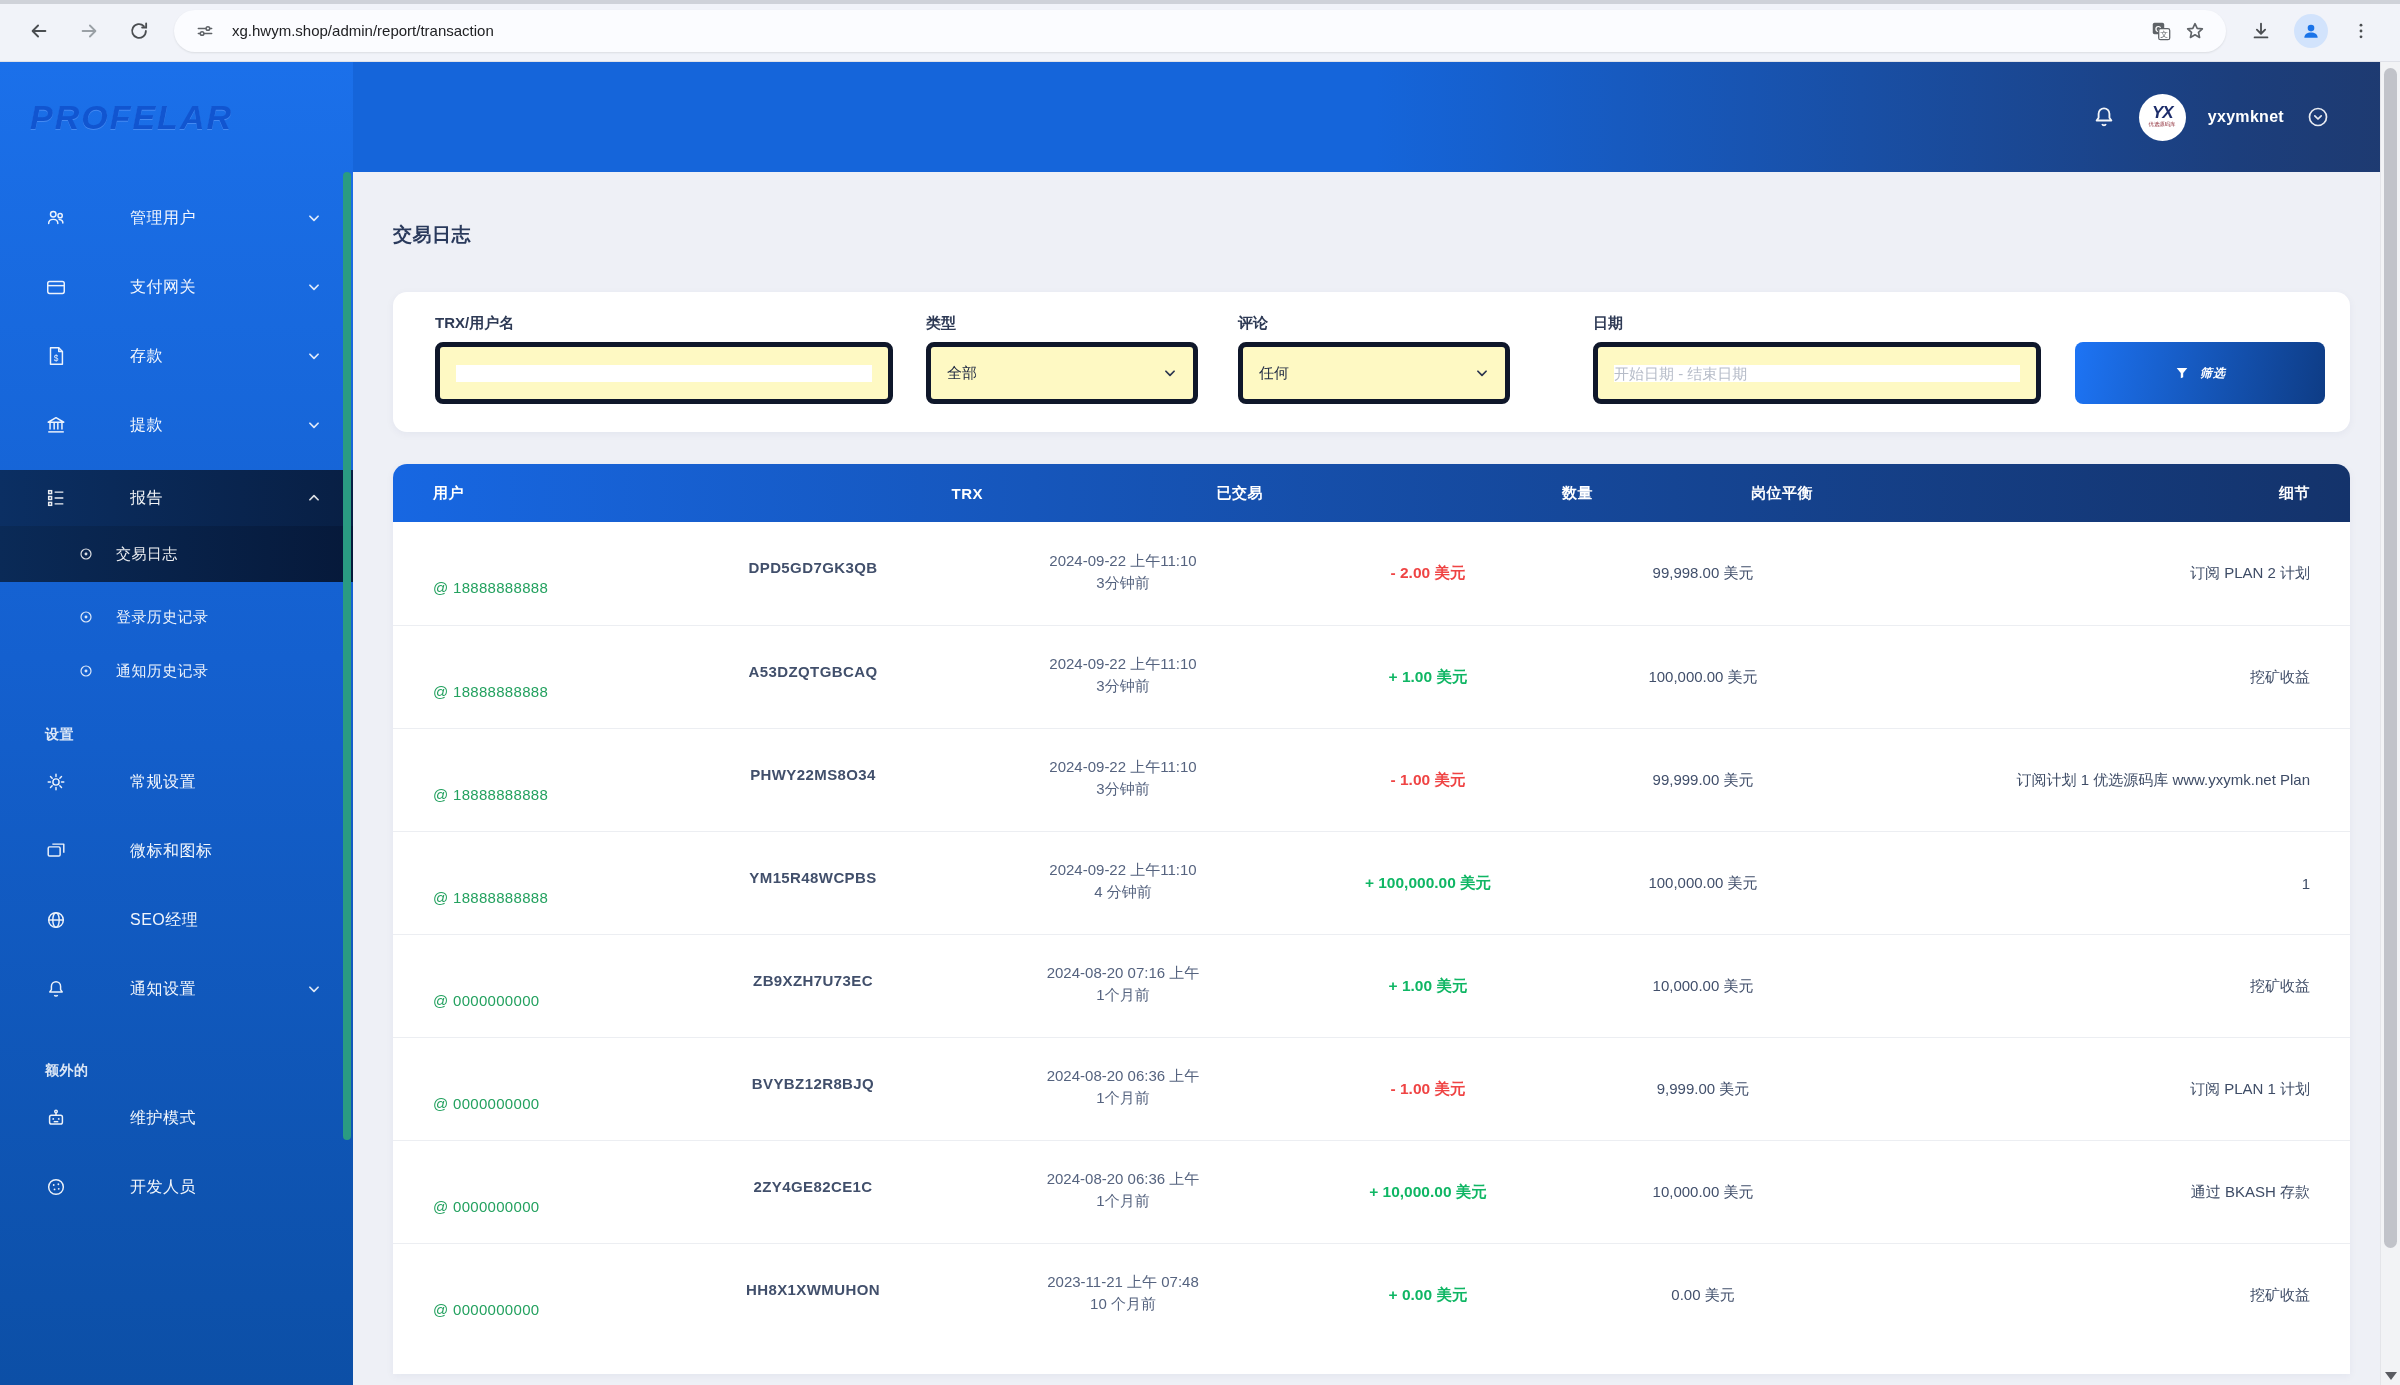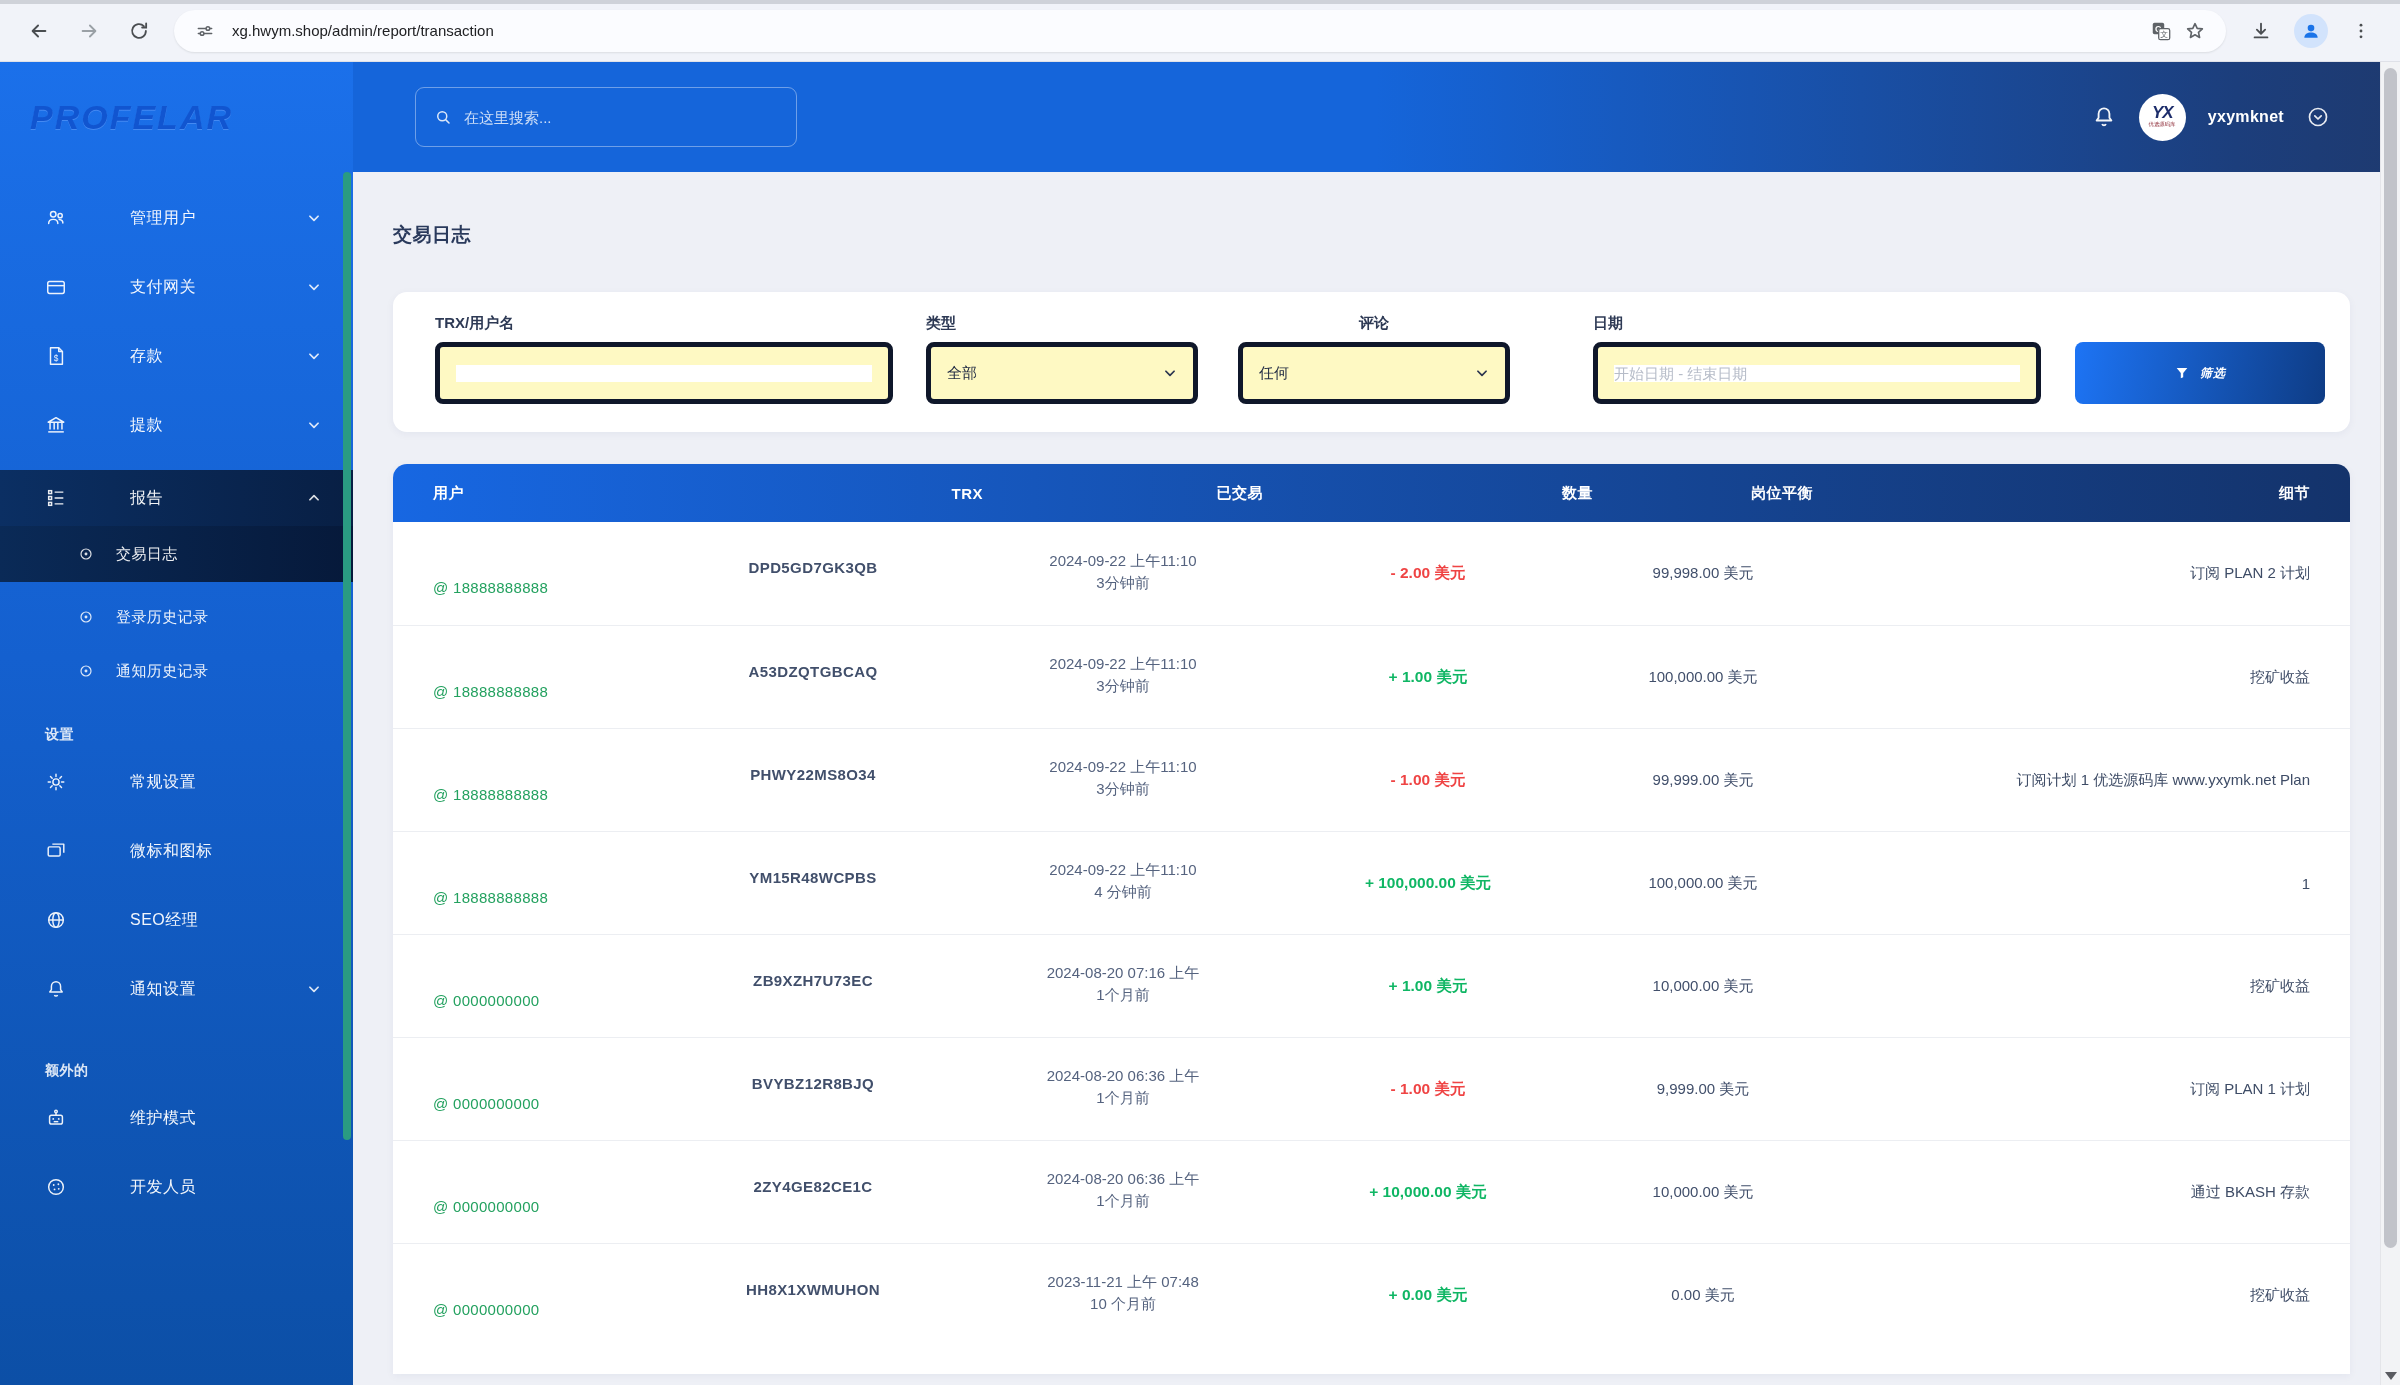--- a/index.html
+++ b/index.html
@@ -67,21 +67,21 @@
   .f-group{ display:flex; flex-direction:column; }
   .f-label{ font-size:15px; font-weight:600; color:#2e3a55; margin-bottom:9px; }
   .f-control{ height:62px; border:5px solid #0f172a; border-radius:8px; background:#fef9c3; font-size:15px; color:#222c44;
     display:flex; align-items:center; padding:0 16px; }
   .f-input{ width:100%; border:none; outline:none; font-size:15px; color:#222c44; font-family:"Liberation Sans",sans-serif; }
   .f-input::placeholder{ color:#b6bcc8; }
   .f-select{ justify-content:space-between; cursor:pointer; }
   .f-select .chev{ color:#2c3650; display:flex; }
   .w-trx{ width:458px; margin-right:33px; }
   .w-type{ width:272px; margin-right:40px; }
-  .w-comment{ width:272px; margin-right:83px;text-align:center; }
+  .w-comment{ width:272px; margin-right:83px; }
   .w-date{ width:448px; }
   .filter-btn{ margin-left:auto; width:250px; height:62px; border:none; border-radius:8px; cursor:pointer;
     background:linear-gradient(100deg,#1d74f5 0%,#0e3c85 100%); color:#fff; font-size:12px; font-weight:700;
     display:flex; align-items:center; justify-content:center; gap:10px; font-family:"Liberation Sans",sans-serif; letter-spacing:1px;font-style:italic; }
 
   .table-card{ margin-top:32px; background:#fff; border-radius:14px 14px 0 0; box-shadow:0 2px 8px rgba(25,45,90,.05);
     height:910px; overflow:hidden; }
   .t-grid{ display:grid; grid-template-columns:250px 340px 280px 330px 220px 1fr; align-items:center; }
   .t-head{ height:58px; background:linear-gradient(90deg,#1767e2 0%,#14336b 100%); color:#fff; font-size:15px; font-weight:700; letter-spacing:.5px; }
   .t-head .th{ text-align:right; }
@@ -367,29 +367,20 @@
               </svg>
           </span>
           <span class="lbl">开发人员</span>
         </div>
       </div>
       <div class="side-scroll"></div>
     </aside>
 
     <div class="main">
       <header class="topbar">
-        <div class="search-box">
-          <span style="display:flex">
-            <svg width="18" height="18" viewBox="0 0 24 24" fill="none" stroke="#fff" stroke-width="2" stroke-linecap="round" opacity=".85">
-                <circle cx="11" cy="11" r="6"></circle>
-                <path d="M15.8 15.8L20 20"></path>
-              </svg>
-          </span>
-          <input placeholder="在这里搜索..." style="">
-        </div>
         <div class="top-right">
           <span class="bell-btn">
             <svg width="26" height="26" viewBox="0 0 24 24" fill="none" stroke="#fff" stroke-width="1.7" stroke-linejoin="round">
                 <path d="M12 4a5 5 0 0 1 5 5v3.6l1.8 2.6H5.2L7 12.6V9a5 5 0 0 1 5-5z"></path>
                 <path d="M10.3 18.5a1.8 1.8 0 0 0 3.4 0"></path>
               </svg>
           </span>
           <div class="user-avatar">
             <span class="yx">YX</span>
             <span class="cap">优选源码库</span>

